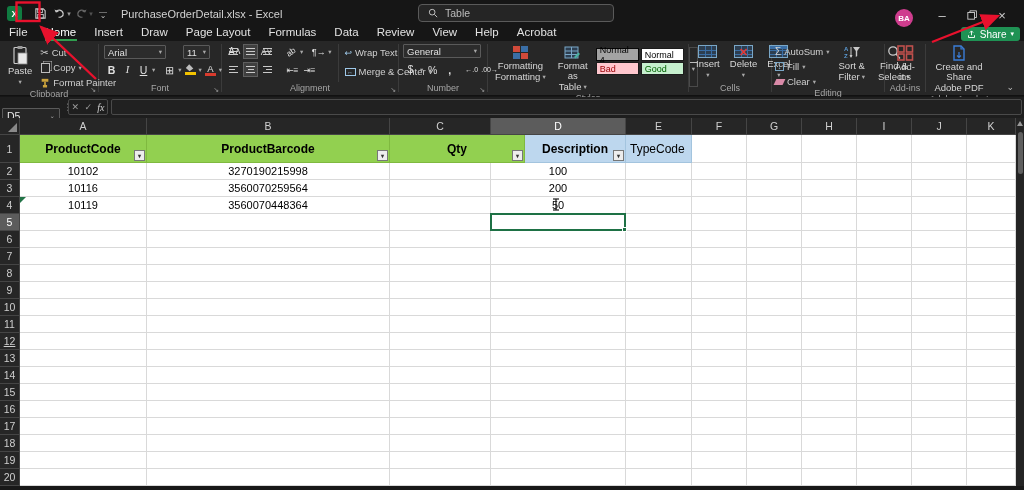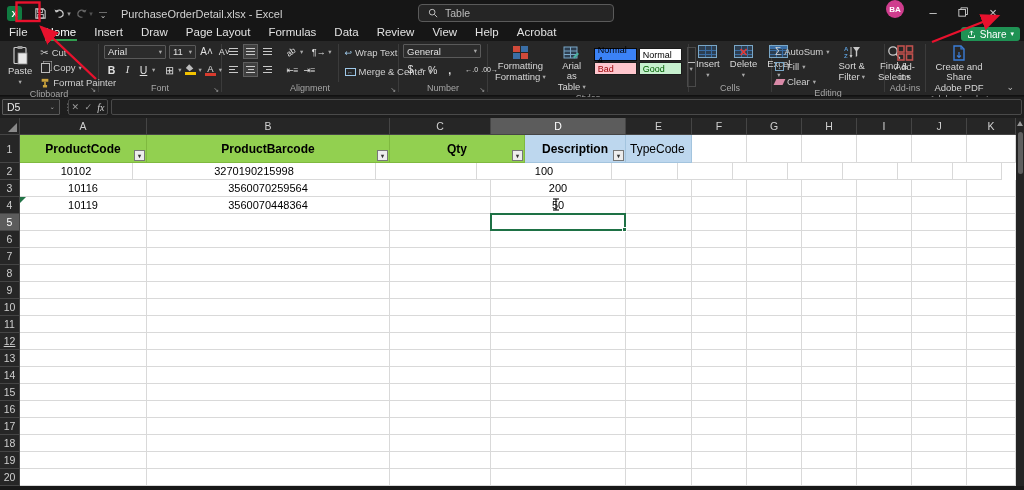--- a/index.html
+++ b/index.html
@@ -15,21 +15,21 @@
   .qbtn { height:20px; min-width:20px; display:flex; align-items:center; justify-content:center;
     color:#c9c9c9; font-size:12px; margin:0 1px; }
   .qbtn svg { display:block; }
   .qcaret { font-size:7px; color:#9a9a9a; margin-left:1px; }
   .dim { opacity:.45; }
   .qat-more { display:flex; flex-direction:column; align-items:center; line-height:4px; font-size:8px; color:#bdbdbd; margin:0 4px; }
   .ttext { font-size:11px; color:#d2d2d2; margin-left:10px; white-space:nowrap; }
   .searchbox { position:absolute; left:418px; top:4px; width:196px; height:18px; background:#252525;
     border:1px solid #5a5a5a; border-radius:4px; display:flex; align-items:center; color:#bdbdbd; font-size:10.5px; }
   .searchbox .mag { margin:0 7px 0 9px; }
-  .winbtns { position:absolute; right:16px; top:0; height:27px; display:flex; align-items:flex-start; }
+  .winbtns { position:absolute; right:7px; top:0; height:27px; display:flex; align-items:flex-end; }
   .avatar { width:18px; height:18px; border-radius:50%; background:#cf3d8e; color:#fff; font-size:8px;
     font-weight:bold; display:flex; align-items:center; justify-content:center; margin-right:14px; }
   .wbtn { width:30px; height:24px; display:flex; align-items:center; justify-content:center; color:#cfcfcf; font-size:13px; }
 
   
   .rtabs { position:absolute; left:0; top:26px; width:1024px; height:15px; display:flex; align-items:flex-end; }
   .rtab { font-size:11.5px; color:#e2e2e2; padding:0 9px 3px 9px; position:relative; }
   .rtab.active { color:#fff; }
   .rtab.active::after { content:""; position:absolute; left:8px; right:8px; bottom:0; height:2px; background:#2f9e4e; }
   .share { position:absolute; right:4px; top:27px; height:14px; background:#1f9254; border-radius:3px;
@@ -59,21 +59,21 @@
     linear-gradient(#3a6ea5,#3a6ea5) 0 4px/100% 1px no-repeat,
     linear-gradient(#3a6ea5,#3a6ea5) 0 8px/100% 1px no-repeat,
     linear-gradient(90deg,#3a6ea5,#3a6ea5) 6px 0/1px 100% no-repeat,
     linear-gradient(90deg,#3a6ea5,#3a6ea5) 12px 0/1px 100% no-repeat, #2d3e50; }
   .xmark { position:absolute; inset:0; display:flex; align-items:center; justify-content:center;
     color:#e03b3b; font-size:11px; font-weight:bold; }
 
   
   .fbar { position:absolute; left:0; top:97px; width:1024px; height:21px; background:#1e1e1e;
     display:flex; align-items:center; }
-  .namebox { position:absolute; left:2px; top:2px; width:58px; height:16px; background:#262626;
+  .namebox { position:absolute; left:2px; top:11px; width:58px; height:16px; background:#262626;
     border:1px solid #5a5a5a; border-radius:1px; color:#e8e8e8; font-size:10.5px;
     display:flex; align-items:center; justify-content:space-between; padding:0 4px; }
   .fdiv { position:absolute; left:63px; top:5px; color:#777; font-size:9px; }
   .fxbox { position:absolute; left:68px; top:2px; width:40px; height:16px; border:1px solid #4a4a4a;
     border-radius:2px; display:flex; align-items:center; justify-content:space-around; color:#9a9a9a; }
   .fxbox .fx { color:#cfcfcf; font-style:italic; font-size:10px; font-family:"Liberation Serif", serif; }
   .finput { position:absolute; left:111px; top:2px; width:911px; height:16px; background:#212121;
     border:1px solid #4a4a4a; border-radius:2px; }
 
   
@@ -213,21 +213,21 @@
           </div>
         </div>
       </div>
       <div class="glabel">Clipboard</div>
       <div class="launch">↘</div>
     </div>
     <div class="vsep"></div>
 
     <div class="grp" style="width:122px;">
       <div class="gbody" style="flex-direction:column; gap:3px; padding-left:5px;">
-        <div style="display:flex; gap:3px; align-items:center;">
+        <div style="display:flex; gap:17px; align-items:flex-end;">
           <div class="combo" style="width:62px;">
             <span>Arial</span>
             <span class="caret">▾</span>
           </div>
           <div class="combo" style="width:27px;">
             <span>11</span>
             <span class="caret">▾</span>
           </div>
           <span class="fbtn" style="font-size:10px;">A˄</span>
           <span class="fbtn" style="font-size:9px;">A˅</span>
@@ -372,28 +372,28 @@
             </span>
         </div>
         <div class="bigbtn">
           <svg width="17" height="15" viewBox="0 0 17 15">
             <rect x="1" y="2" width="13" height="11" fill="#2d3e50" stroke="#7aa7c7"></rect>
             <line x1="1" y1="6" x2="14" y2="6" stroke="#7aa7c7"></line>
               <line x1="1" y1="9.5" x2="14" y2="9.5" stroke="#7aa7c7"></line>
             <line x1="7.5" y1="2" x2="7.5" y2="13" stroke="#7aa7c7"></line>
             <path d="M10 12 L14.5 7.5 L16 9 L11.5 13.5 Z" fill="#49b3a1"></path>
           </svg>
-          <span>Arial as</span>
+          <span>Format as</span>
           <span style="display:flex;gap:2px;align-items:center;">
               <span>Table</span>
               <span class="caret">▾</span>
             </span>
         </div>
         <div id="stylegallery" style="display:grid; grid-template-columns:44px 44px; gap:1px; padding-top:4px;">
-            <div class="stylebox" style="background: #3b82f6; color: rgb(0, 0, 0); border: 1.5px solid rgb(10, 10, 10);">Normal 4</div>
+            <div class="stylebox" style="background: #a3a3a3; color: rgb(0, 0, 0); border: 1.5px solid rgb(10, 10, 10);">Normal 4</div>
             <div class="stylebox" style="background: rgb(255, 255, 255); color: rgb(0, 0, 0);">Normal</div>
             <div class="stylebox" style="background: rgb(255, 199, 206); color: rgb(156, 0, 6);">Bad</div>
             <div class="stylebox" style="background: rgb(198, 239, 206); color: rgb(0, 97, 0);">Good</div>
           </div>
         <div style="width:13px; height:40px; border:1px solid #4a4a4a; margin-top:3px; display:flex; flex-direction:column; align-items:center; justify-content:center; gap:2px;">
           <span style="width:7px;height:1px;background:#bdbdbd;"></span>
           <span class="caret">▾</span>
         </div>
       </div>
       <div class="glabel">Styles</div>
@@ -546,21 +546,21 @@
         <div class="cell hdr-blue plain" style="width: 66px; height: 28px;">TypeCode</div>
         <div class="cell" style="width: 55px; height: 28px;"></div>
         <div class="cell" style="width: 55px; height: 28px;"></div>
         <div class="cell" style="width: 55px; height: 28px;"></div>
         <div class="cell" style="width: 55px; height: 28px;"></div>
         <div class="cell" style="width: 55px; height: 28px;"></div>
         <div class="cell" style="width: 49px; height: 28px;"></div>
       </div>
       <div class="grow">
         <div class="rowhead" style="width: 20px; height: 17px;">2</div>
-        <div class="cell" style="width: 113px; height: 17px;">10102</div>
+        <div class="cell" style="width: 127px; height: 17px;">10102</div>
         <div class="cell" style="width: 243px; height: 17px;">3270190215998</div>
         <div class="cell" style="width: 101px; height: 17px;"></div>
         <div class="cell" style="width: 135px; height: 17px;">100</div>
         <div class="cell" style="width: 66px; height: 17px;"></div>
         <div class="cell" style="width: 55px; height: 17px;"></div>
         <div class="cell" style="width: 55px; height: 17px;"></div>
         <div class="cell" style="width: 55px; height: 17px;"></div>
         <div class="cell" style="width: 55px; height: 17px;"></div>
         <div class="cell" style="width: 55px; height: 17px;"></div>
         <div class="cell" style="width: 49px; height: 17px;"></div>

